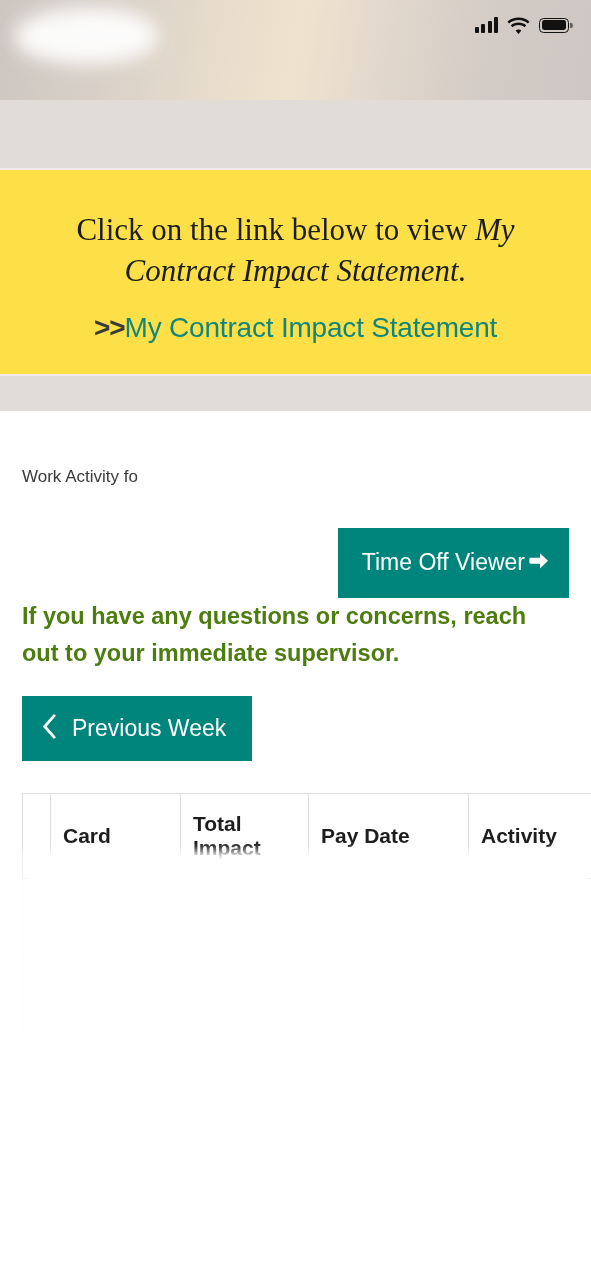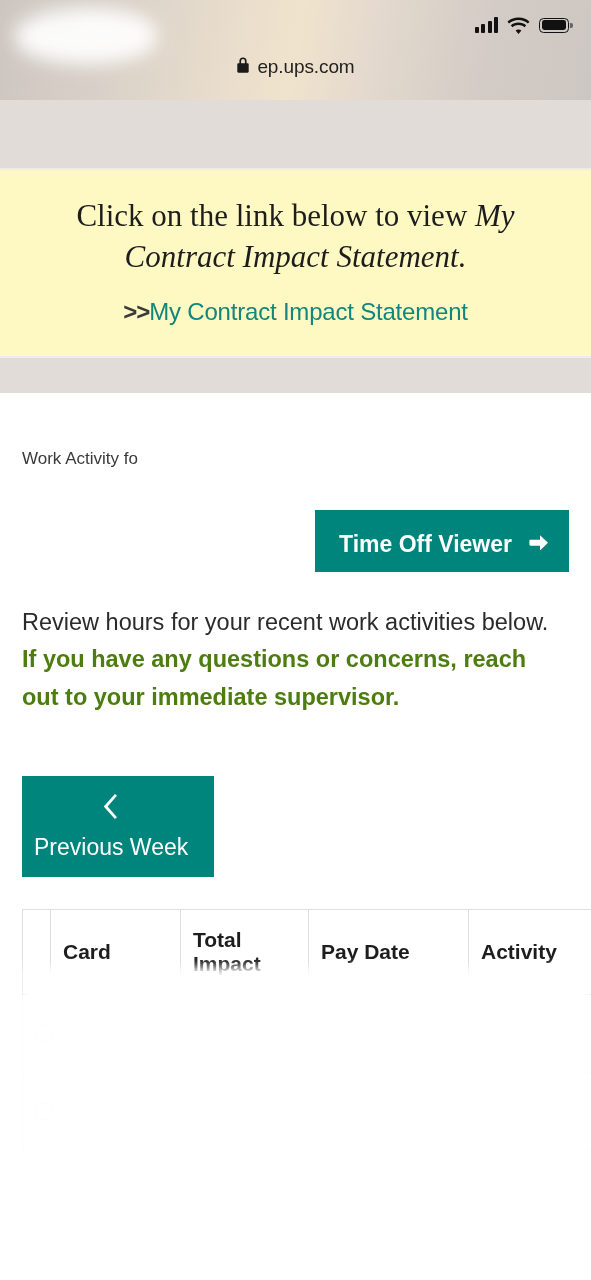--- a/index.html
+++ b/index.html
@@ -186,38 +186,38 @@
 
   
   .gray-band {
     background: #e1dcd8;
     width: 100%;
   }
   .band-top { height: 68px; }
   .band-bottom { height: 37px; border-top: 2px solid #efeceb; }
 
   .promo-band {
-    background: #fef9c3;
+    background: #fde047;
     border-top: 2px solid #efeceb;
-    padding: 26px 18px 30px 18px;
+    padding: 40px 18px 30px 18px;
     text-align: center;
   }
   .promo-heading {
     font-family: "Liberation Serif", serif;
     font-size: 31px;
     line-height: 1.32;
     color: #1d1d1d;
     font-weight: normal;
   }
   .promo-heading em {
     font-style: italic;
   }
   .promo-link-row {
     margin-top: 20px;
-    font-size: 24px;
+    font-size: 28px;
     letter-spacing: -0.2px;
   }
   .promo-chevrons {
     color: #3a3a3a;
     font-weight: 600;
     letter-spacing: -1px;
   }
   .promo-link {
     color: #12867c;
     text-decoration: none;
@@ -271,30 +271,28 @@
     border: none;
     font-family: "Liberation Sans", sans-serif;
     font-size: 23px;
     cursor: pointer;
     display: inline-flex;
     align-items: center;
     line-height: 1;
   }
 
   .btn-timeoff {
-    padding: 22px 17px 14px 24px;
-    gap: 14px;
-    font-weight: bold;
+    padding: 22px 17px 22px 24px;
+    gap: 1px;
   }
 
   .btn-prevweek {
-    padding: 18px 26px 18px 12px;
+    padding: 18px 26px 18px 20px;
     gap: 13px;
-    margin-top: 59px;
-    flex-direction: column;
+    margin-top: 23px;
   }
 
   .para {
     margin-top: 32px;
     font-size: 23.5px;
     line-height: 1.6;
     color: #2b2b2b;
   }
   .para-bold {
     margin-top: 0;
@@ -390,28 +388,20 @@
             <path d="M11.5 8.0c2.3 0 4.4.8 6.1 2.2l1.6-1.9c-2.1-1.8-4.8-2.8-7.7-2.8s-5.6 1-7.7 2.8l1.6 1.9C7.1 8.8 9.2 8.0 11.5 8.0z" fill="#111"></path>
             <path d="M11.5 12.6c1.1 0 2.1.4 2.9 1.0l-2.9 3.3-2.9-3.3c.8-.6 1.8-1.0 2.9-1.0z" fill="#111"></path>
           </svg>
         </span>
         <span class="battery">
           <span class="battery-fill"></span>
         </span>
       </div>
     </div>
 
-    <div class="url-row">
-      <span>
-        <svg width="14" height="18" viewBox="0 0 14 18" aria-hidden="true">
-          <path d="M3.4 7.2V5.0a3.6 3.6 0 1 1 7.2 0v2.2h1.0c.6 0 1.1.5 1.1 1.1v7.3c0 .6-.5 1.1-1.1 1.1H2.4c-.6 0-1.1-.5-1.1-1.1V8.3c0-.6.5-1.1 1.1-1.1h1.0zm1.7 0h3.8V5.0a1.9 1.9 0 1 0-3.8 0v2.2z" fill="#1a1a1a"></path>
-        </svg>
-      </span>
-      <span class="url-text">ep.ups.com</span>
-    </div>
   </div>
 
 
   <div class="gray-band band-top"></div>
 
   <div class="promo-band">
     <div class="promo-heading">
       <span>Click on the link below to view </span><em>My Contract Impact Statement.</em>
     </div>
     <div class="promo-link-row">
@@ -433,21 +423,20 @@
       <button class="btn btn-timeoff">
         <span>Time Off Viewer</span>
         <span>
           <svg width="26" height="22" viewBox="0 0 24 22" aria-hidden="true">
             <path d="M13.0 3.2l8.0 7.6-8.0 7.6v-4.6H3.6c-.7 0-1.2-.5-1.2-1.2V9.0c0-.7.5-1.2 1.2-1.2H13.0V3.2z" fill="#ffffff"></path>
           </svg>
         </span>
       </button>
     </div>
 
-    <p class="para">Review hours for your recent work activities below.</p>
     <p class="para-bold">If you have any questions or concerns, reach out to your immediate supervisor.</p>
 
     <button class="btn btn-prevweek">
       <span>
         <svg width="17" height="25" viewBox="0 0 14 22" aria-hidden="true">
           <path d="M11.8 1.6L10.0 0 0.2 11l9.8 11 1.8-1.6L3.6 11z" fill="#ffffff"></path>
         </svg>
       </span>
       <span>Previous Week</span>
     </button>

